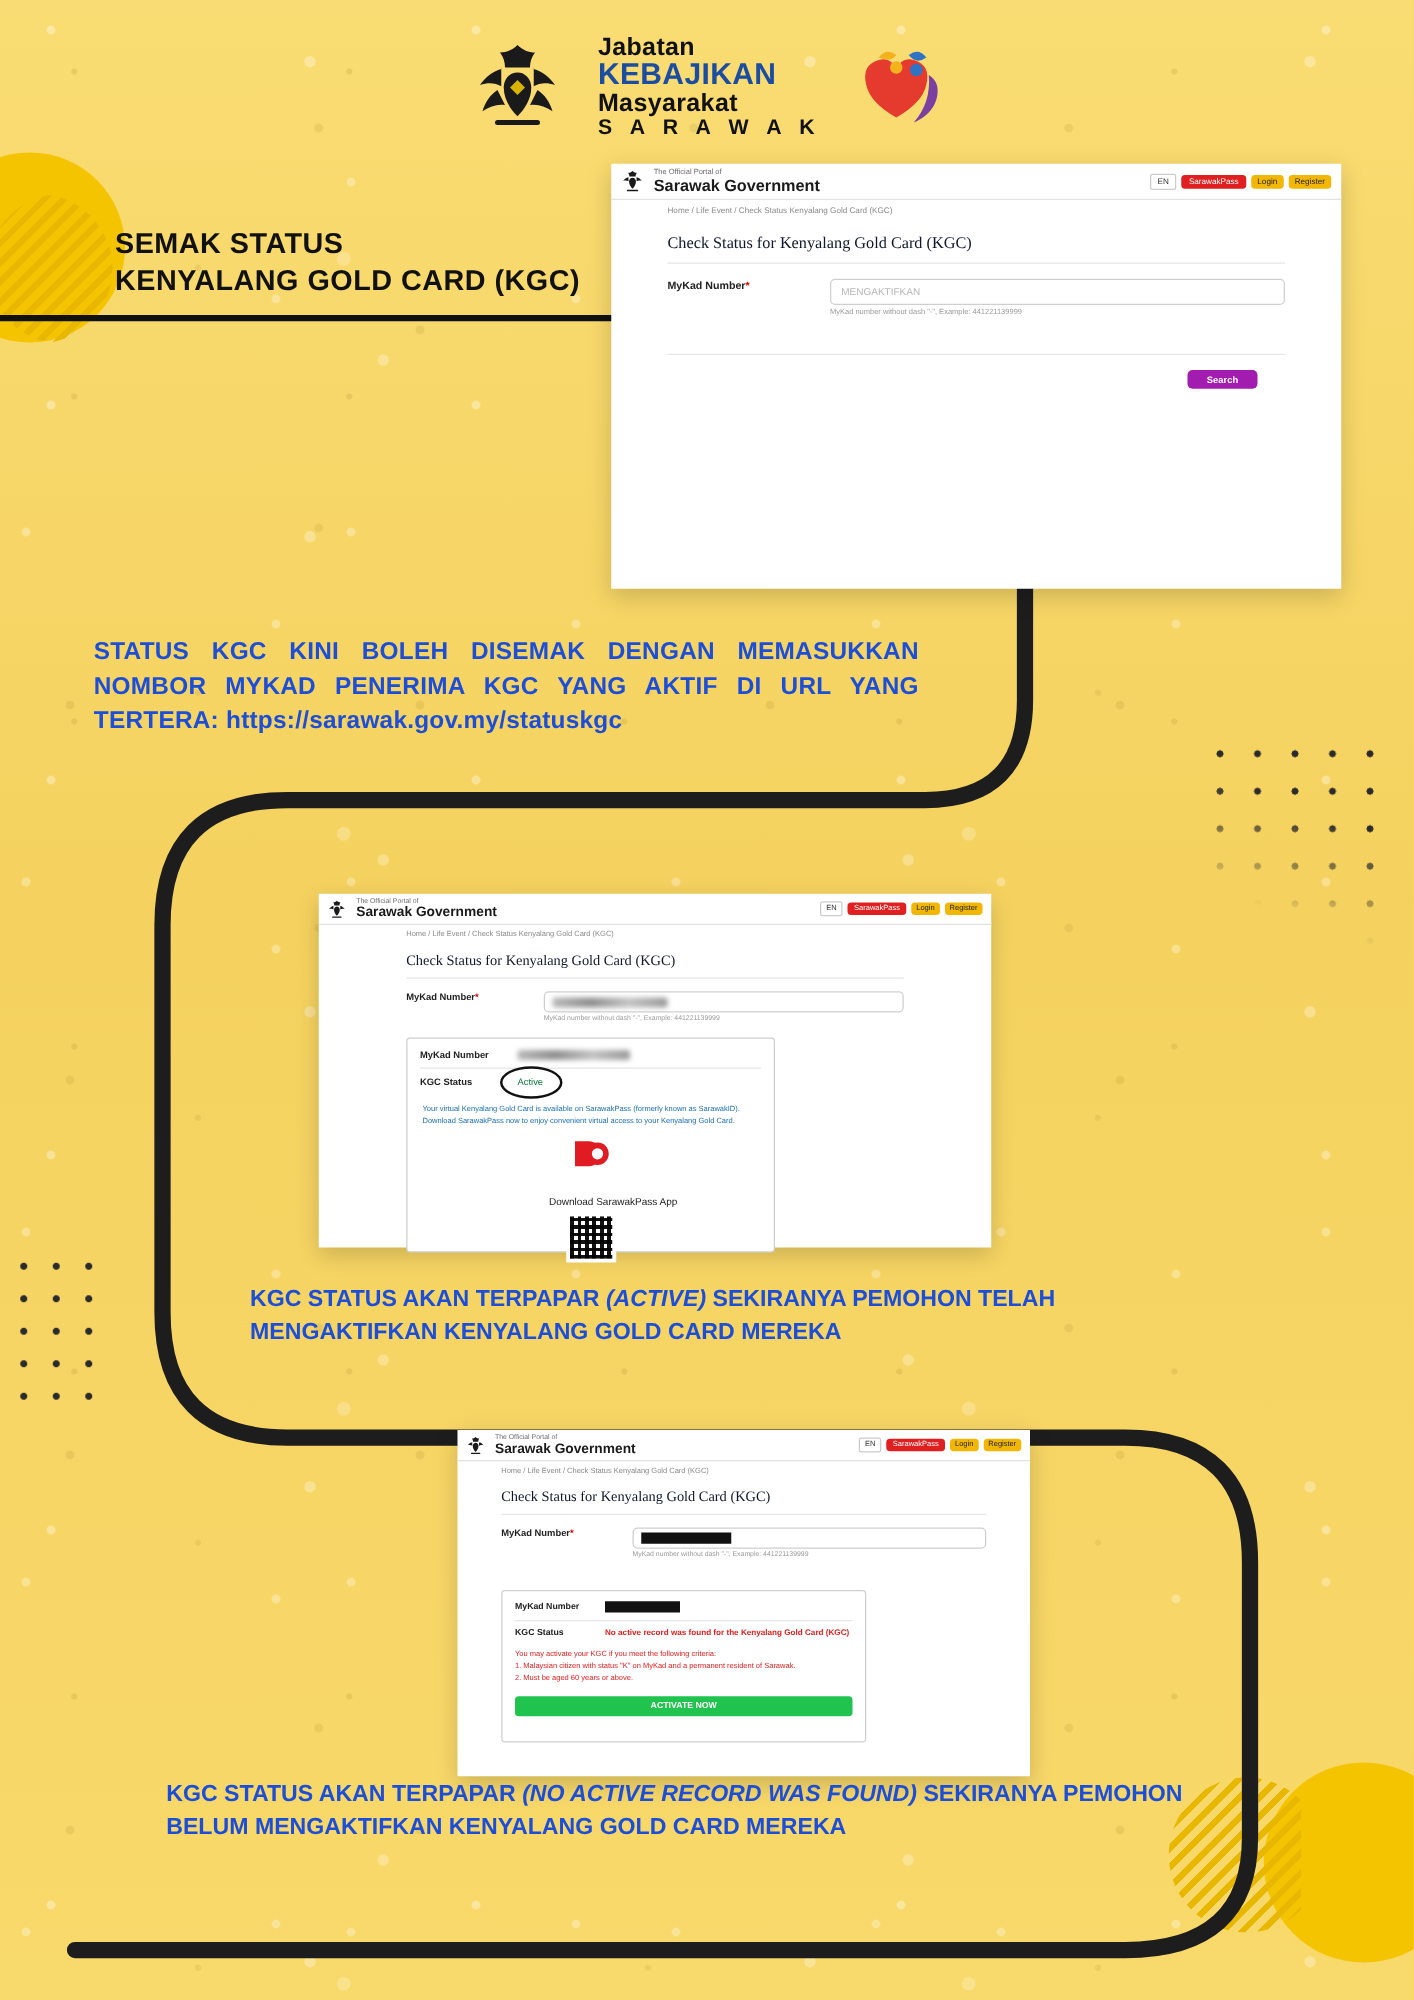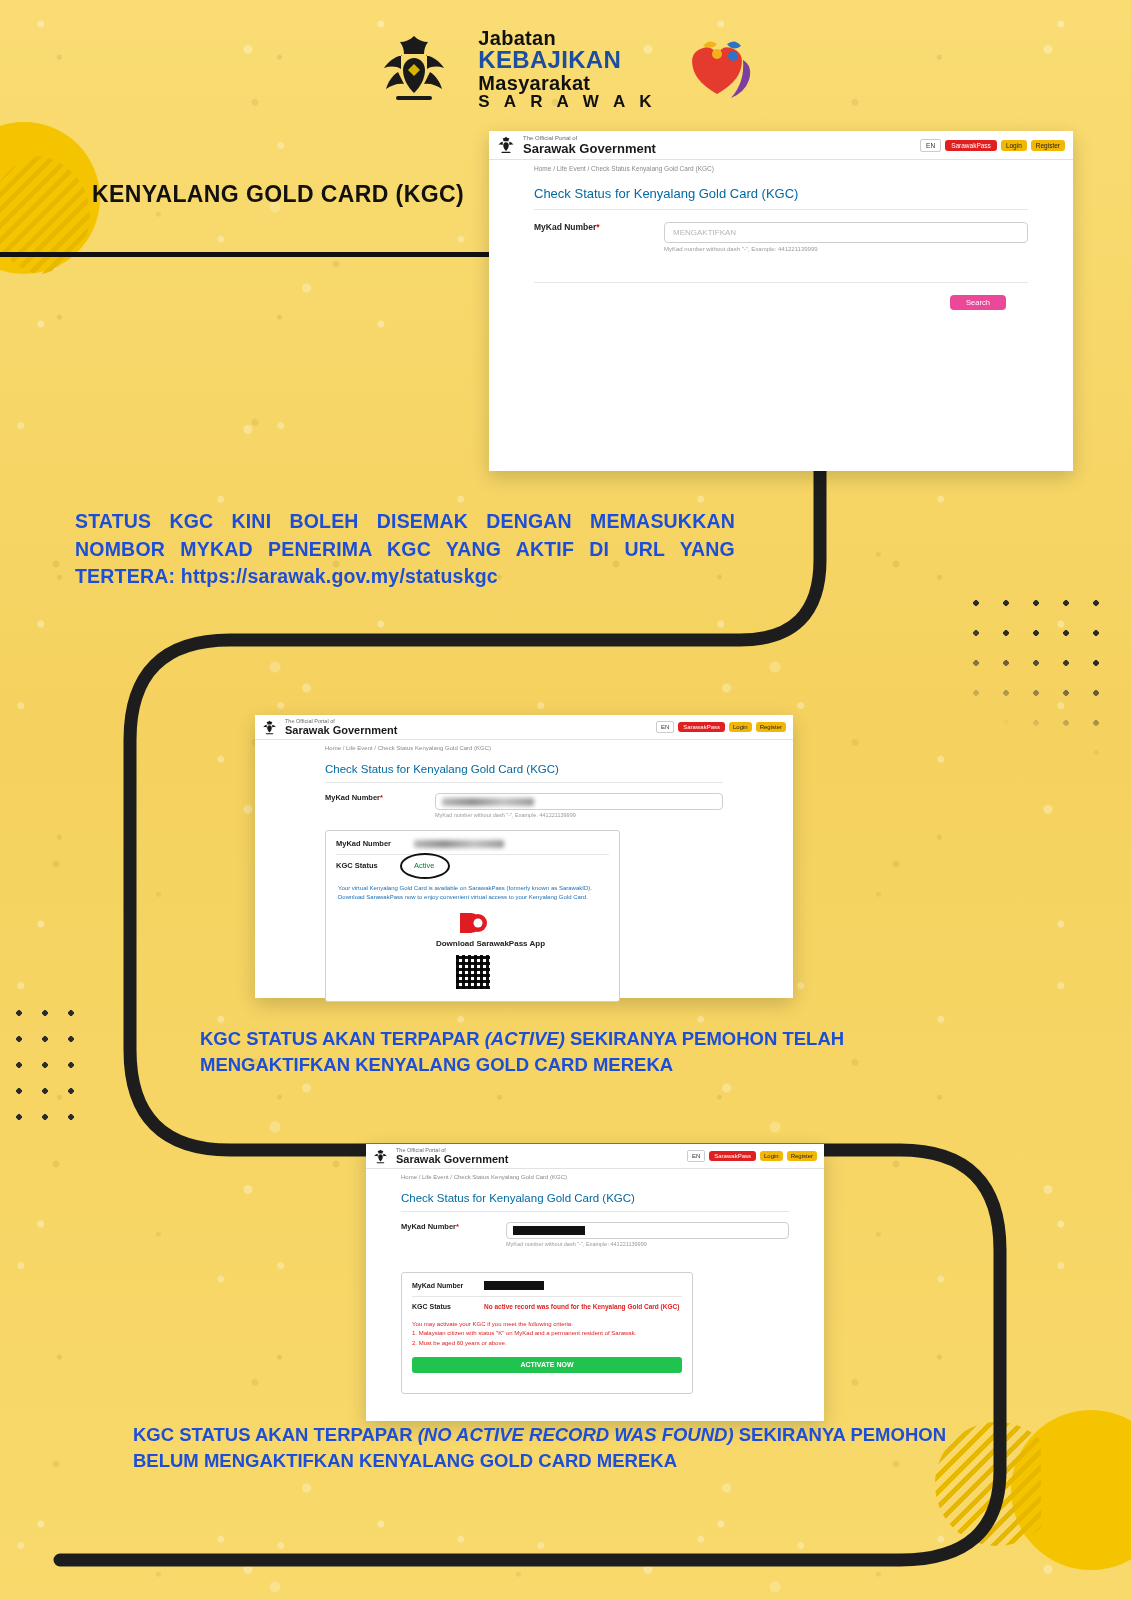--- a/index.html
+++ b/index.html
@@ -85,27 +85,27 @@
   .card{position:absolute;background:#fff;box-shadow:0 6px 18px rgba(0,0,0,.18);}
   .gov-bar{display:flex;align-items:center;justify-content:space-between;border-bottom:1px solid #e2e2e2;gap:24px;}
   .gov-left{display:flex;align-items:center;gap:8px;}
   .gov-sub{color:#6b6b6b;}
   .gov-title{font-weight:bold;color:#1a1a1a;}
   .gov-right{display:flex;align-items:center;gap:4px;}
   .pill{border-radius:3px;color:#fff;text-align:center;}
   .pill.red{background:#e02020;}
   .pill.yellow{background:#f2b705;color:#222;}
   .crumbs{color:#8a8a8a;}
-  .page-h{color:#0369a1;}
+  .page-h{color:#0f172a;font-family:Liberation Serif, serif;}
   .rule{background:#e6e6e6;height:1px;}
   .label{color:#222;font-weight:bold;}
   .req{color:#d00;}
   .input{border:1px solid #cfcfcf;border-radius:4px;background:#fff;color:#b7b7b7;display:flex;align-items:center;}
   .hint{color:#9a9a9a;}
-  .btn-search{background:#ec4899;color:#fff;border-radius:4px;text-align:center;}
+  .btn-search{background:#a21caf;color:#fff;border-radius:4px;text-align:center;font-weight:bold;}
   .blur{background:linear-gradient(90deg,#b9b9b9,#8f8f8f,#c3c3c3,#9a9a9a);filter:blur(2.2px);border-radius:2px;}
   .panel{border:1px solid #cfcfcf;border-radius:3px;background:#fff;}
   .note-blue{color:#1a6fb5;}
   .status-active{color:#0b7a3b;}
   .status-none{color:#e02020;font-weight:bold;}
   .qr{background:
       repeating-linear-gradient(0deg,#111 0 3px,#fff 3px 6px),
       repeating-linear-gradient(90deg,#111 0 3px,#fff 3px 6px);
     background-blend-mode:multiply;}
   .activate{background:#1fc34d;color:#fff;text-align:center;border-radius:3px;font-weight:bold;}
@@ -163,20 +163,21 @@
         <path d="M16 8 q6 -8 14 -2 q-4 6 -14 2z" fill="#f3b21b"></path>
         <path d="M40 6 q8 -6 14 2 q-8 6 -14 -2z" fill="#2f73c4"></path>
         <circle cx="30" cy="16" r="5" fill="#f3b21b"></circle>
         <circle cx="46" cy="18" r="5" fill="#2f73c4"></circle>
         <path d="M56 22 q10 6 6 20 q-4 12 -18 18 q14 -16 12 -38z" fill="#7b3fa0"></path>
       </svg>
     </div>
   </div>
 
   <div class="title-block">
+    <div class="t1">SEMAK STATUS</div>
     <div class="t2">KENYALANG GOLD CARD (KGC)</div>
   </div>
   <div class="title-rule"></div>
 
   <div class="card" style="left:489px;top:131px;width:584px;height:340px;">
     <div class="gov-bar" style="height:28px;padding:0 8px;">
       <div class="gov-left">
         <svg width="18" height="20" viewBox="0 0 72 78">
           <g fill="#1a1a1a">
             <path d="M36 6 c-4 4 -9 6 -14 6 c3 4 4 8 4 12 l20 0 c0 -4 1 -8 4 -12 c-5 0 -10 -2 -14 -6z"></path>
@@ -277,21 +278,21 @@
       <div class="note-blue" style="font-size:6px;padding:14px 12px 0 12px;line-height:1.5;">
         <div>Your virtual Kenyalang Gold Card is available on SarawakPass (formerly known as SarawakID).</div>
         <div>Download SarawakPass now to enjoy convenient virtual access to your Kenyalang Gold Card.</div>
       </div>
       <div style="display:flex;flex-direction:column;align-items:center;margin-top:8px;">
         <svg width="34" height="26" viewBox="0 0 34 26">
           <path d="M4 3 h11 a10 10 0 0 1 0 20 h-11z" fill="#e11b22"></path>
           <circle cx="22" cy="13" r="9" fill="#e11b22"></circle>
           <circle cx="22" cy="13" r="4.5" fill="#fff"></circle>
         </svg>
-        <div style="font-size:8px;font-weight:bold;color:#222;margin-top:3px;padding-left:36px;">Download SarawakPass App</div>
+        <div style="font-size:8px;font-weight:normal;color:#222;margin-top:21px;padding-left:36px;">Download SarawakPass App</div>
         <div class="qr" style="width:34px;height:34px;margin-top:4px;border:3px solid #fff;"></div>
       </div>
     </div>
   </div>
 
   <div class="caption cap2">
     <span>KGC STATUS AKAN TERPAPAR </span><span class="ital">(ACTIVE)</span><span> SEKIRANYA PEMOHON TELAH MENGAKTIFKAN KENYALANG GOLD CARD MEREKA</span>
   </div>
 
   <div class="card" style="left:366px;top:1144px;width:458px;height:277px;">

